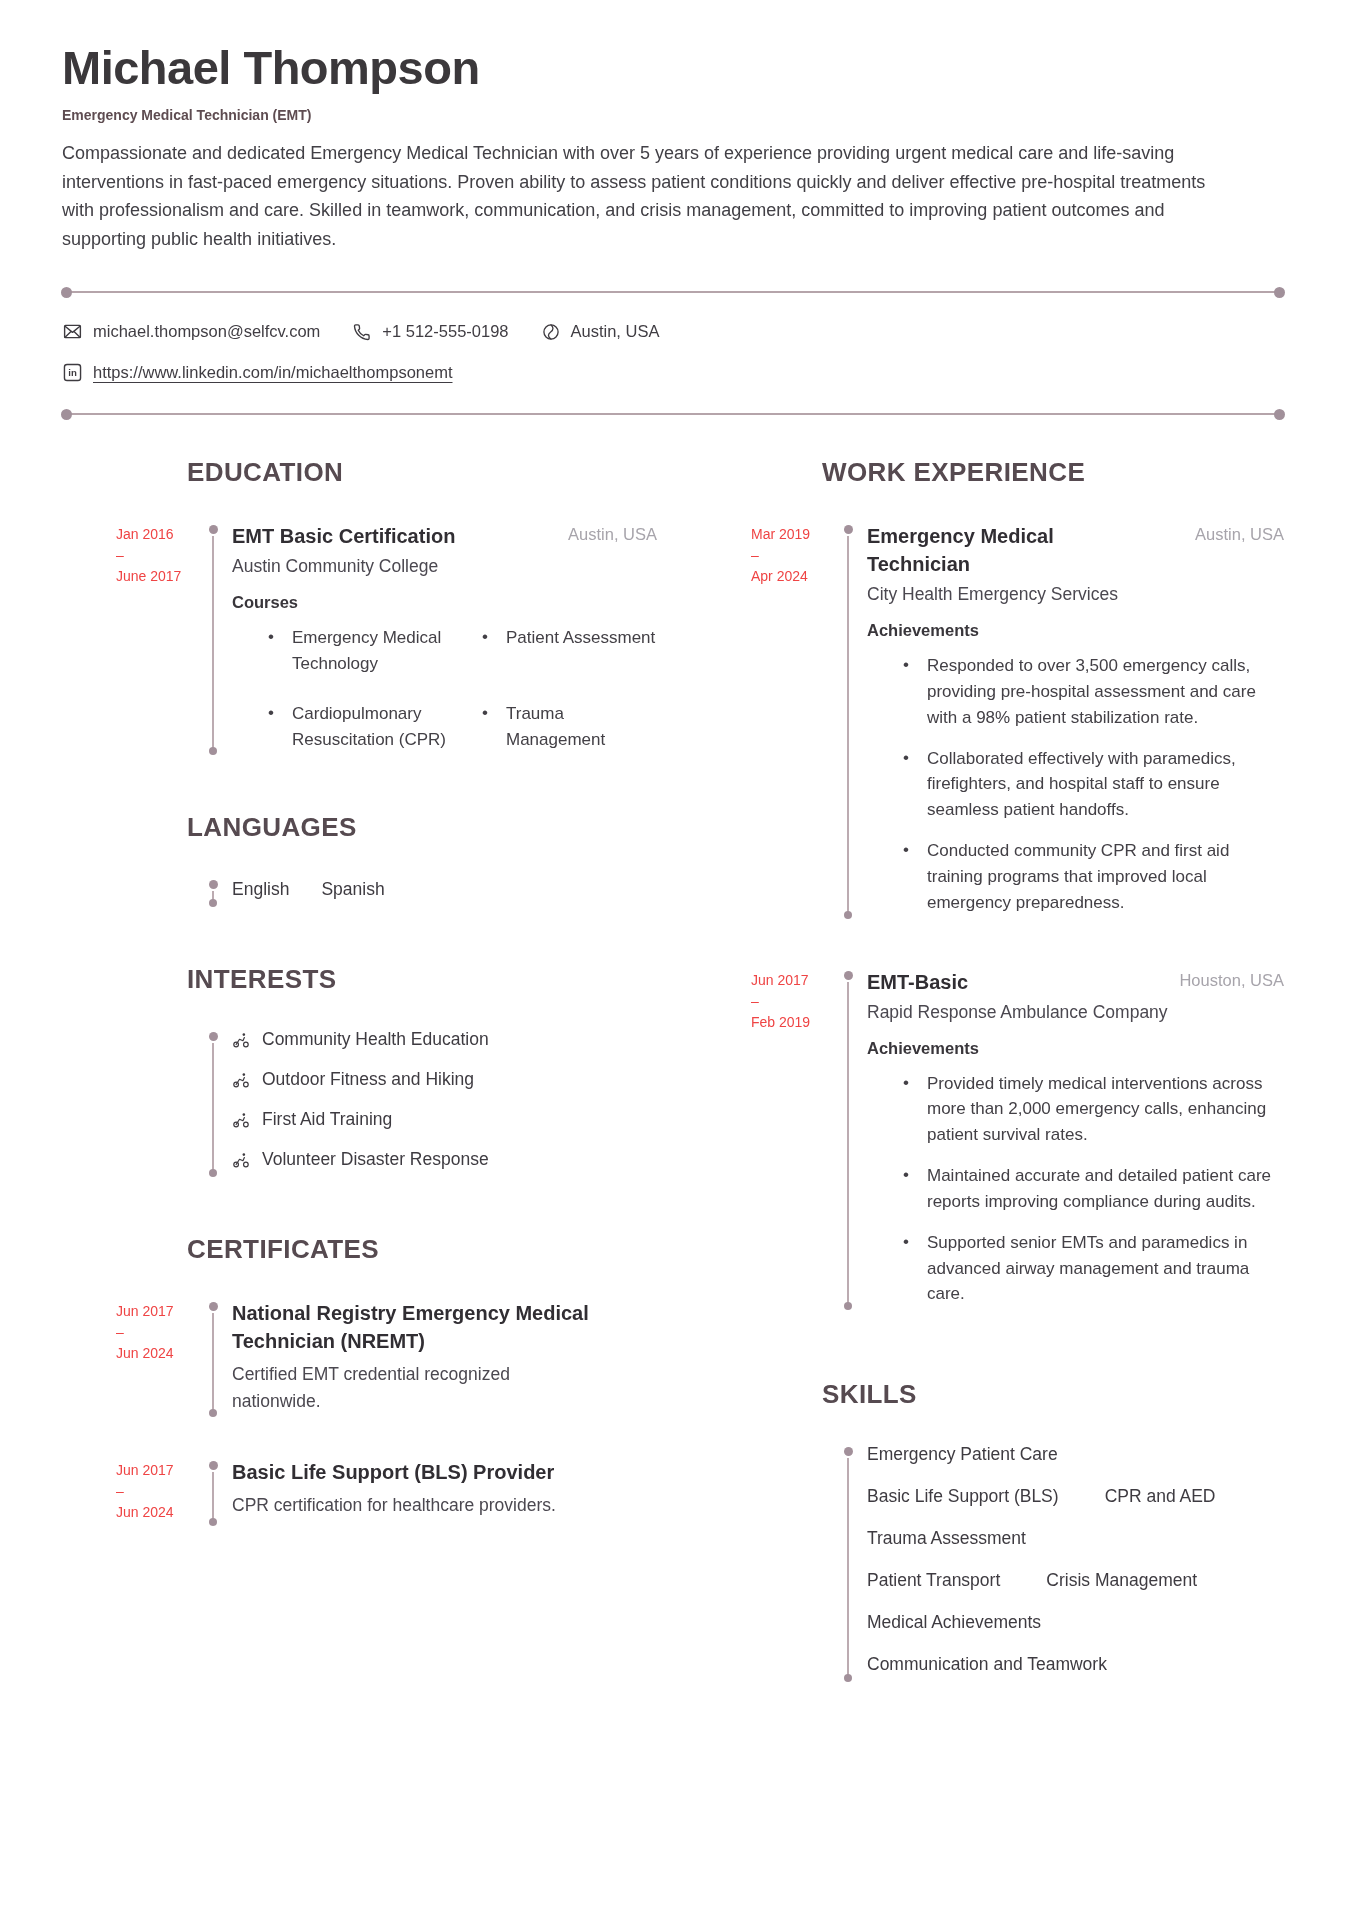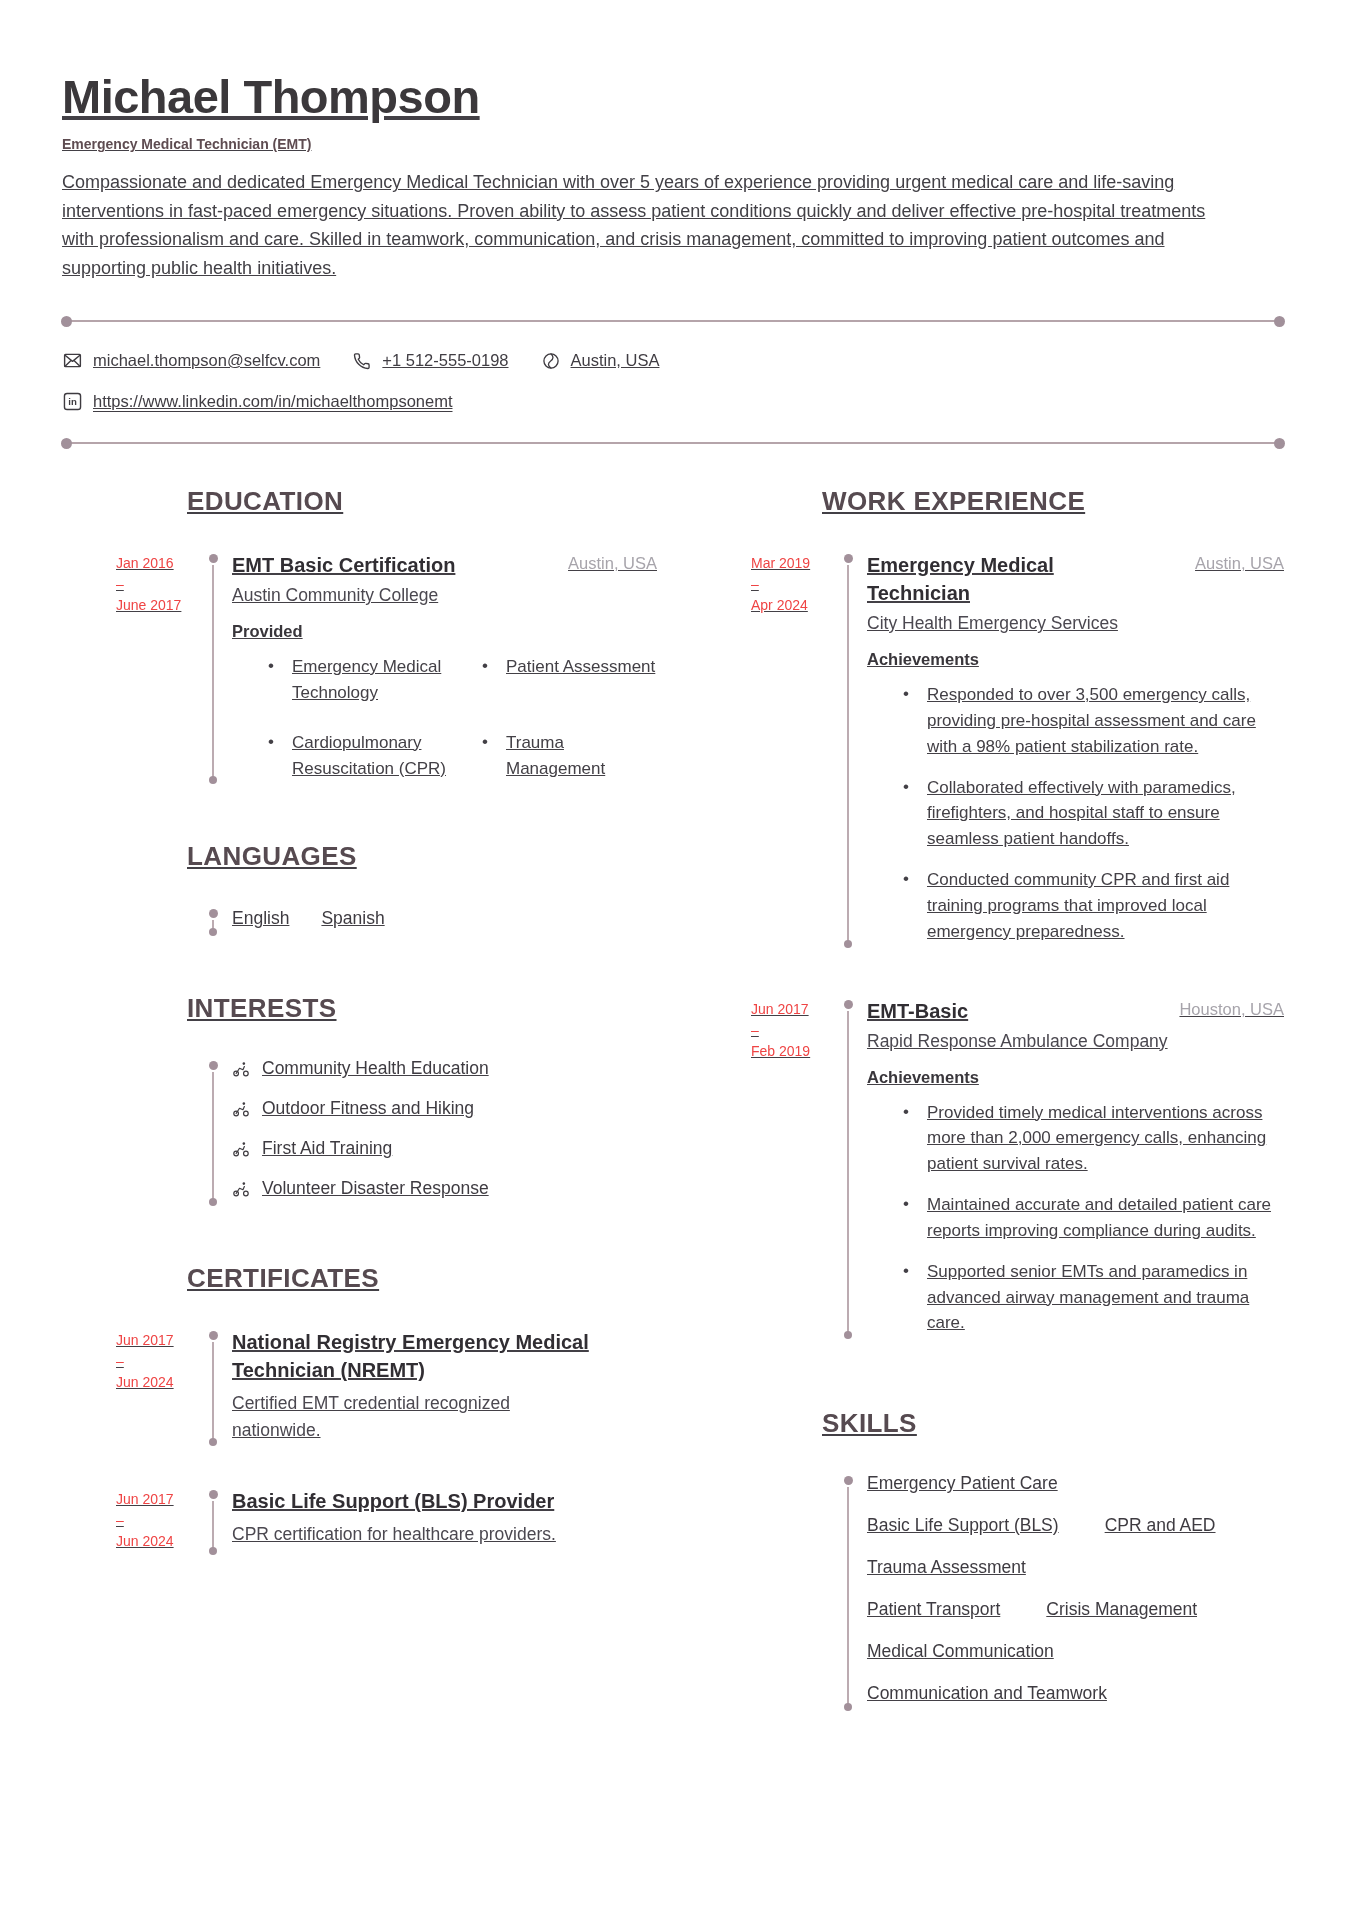--- a/index.html
+++ b/index.html
@@ -1,22 +1,21 @@
 <!DOCTYPE html>
 <html><head>
 <meta charset="utf-8">
 <style>
   html,body{margin:0;padding:0;background:#ffffff;}
   .page{
     width:1338px;min-height:1907px;box-sizing:border-box;
     background:#ffffff;position:relative;overflow:hidden;
-    padding:72px 54px 30px 62px;
+    padding:43px 54px 30px 62px;
     font-family:"Liberation Sans","DejaVu Sans",sans-serif;
     color:#434046;
-    text-decoration:underline;
   }
   
   h1{margin:0;font-size:47px;line-height:1.05;font-weight:800;color:#3b383b;letter-spacing:-0.5px;}
   .job-title{margin-top:15px;font-size:14px;font-weight:700;color:#5e4c51;}
   .summary{margin:16px 0 0 0;font-size:18px;line-height:1.58;color:#424046;max-width:1180px;}
   
   .divider{height:2px;background:#b5a4aa;position:relative;margin-top:38px;}
   .divider::before,.divider::after{content:"";position:absolute;top:-4.5px;width:11px;height:11px;border-radius:50%;background:#a1909a;}
   .divider::before{left:-1px;}
   .divider::after{right:-1px;}
@@ -132,21 +131,21 @@
               <span class="line"></span>
               <span class="dot-top"></span>
               <span class="dot-bottom"></span>
             </div>
           <div class="content">
             <div class="entry-head">
               <div class="entry-title">EMT Basic Certification</div>
               <div class="entry-loc">Austin, USA</div>
             </div>
             <div class="entry-org">Austin Community College</div>
-            <div class="sub-label">Provided</div>
+            <div class="sub-label">Courses</div>
             <ul class="blist courses">
               <li>Emergency Medical Technology</li>
               <li>Patient Assessment</li>
               <li>Cardiopulmonary Resuscitation (CPR)</li>
               <li>Trauma Management</li>
             </ul>
           </div>
         </div>
       </section>
 
@@ -332,21 +331,21 @@
               <span>CPR and AED</span>
             </div>
             <div class="skill-row">
               <span>Trauma Assessment</span>
             </div>
             <div class="skill-row">
               <span>Patient Transport</span>
               <span>Crisis Management</span>
             </div>
             <div class="skill-row">
-              <span>Medical Communication</span>
+              <span>Medical Achievements</span>
             </div>
             <div class="skill-row">
               <span>Communication and Teamwork</span>
             </div>
           </div>
         </div>
       </section>
 
     </div>
   </main>

